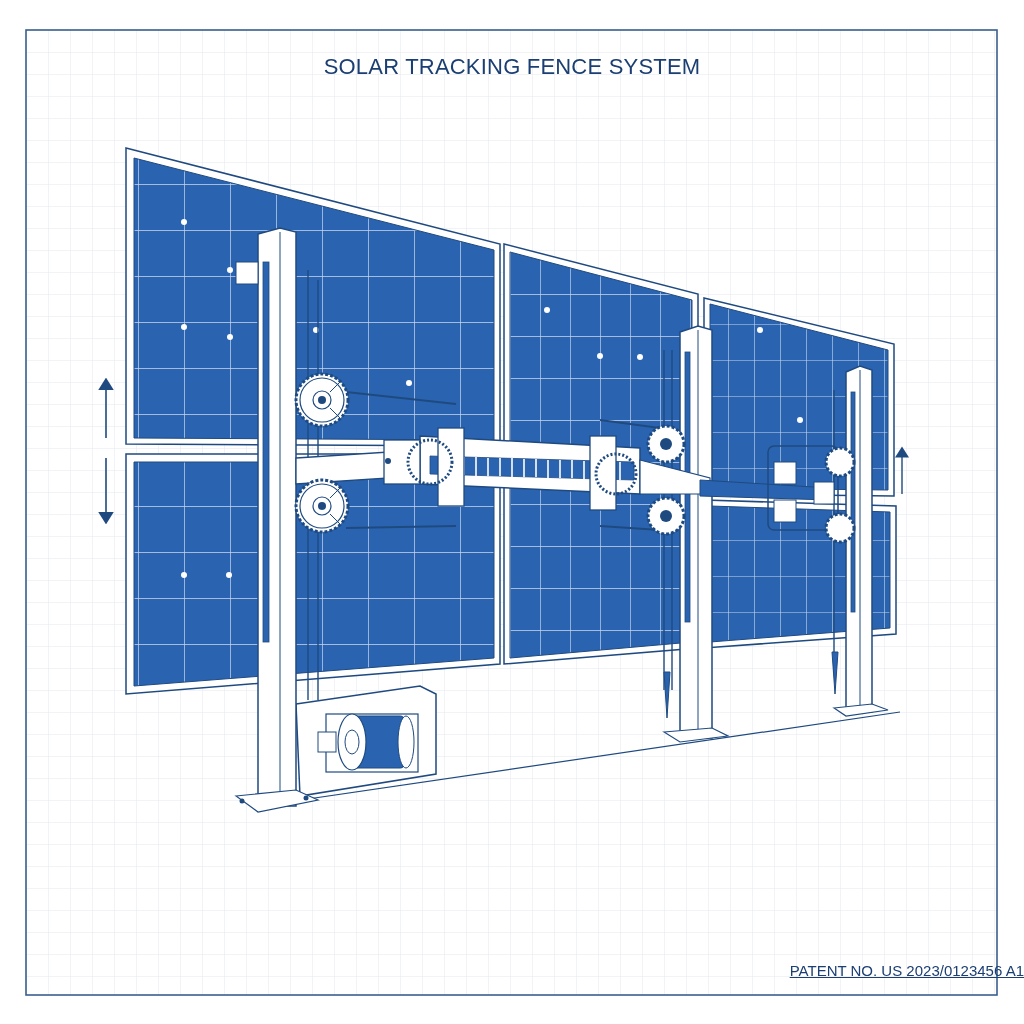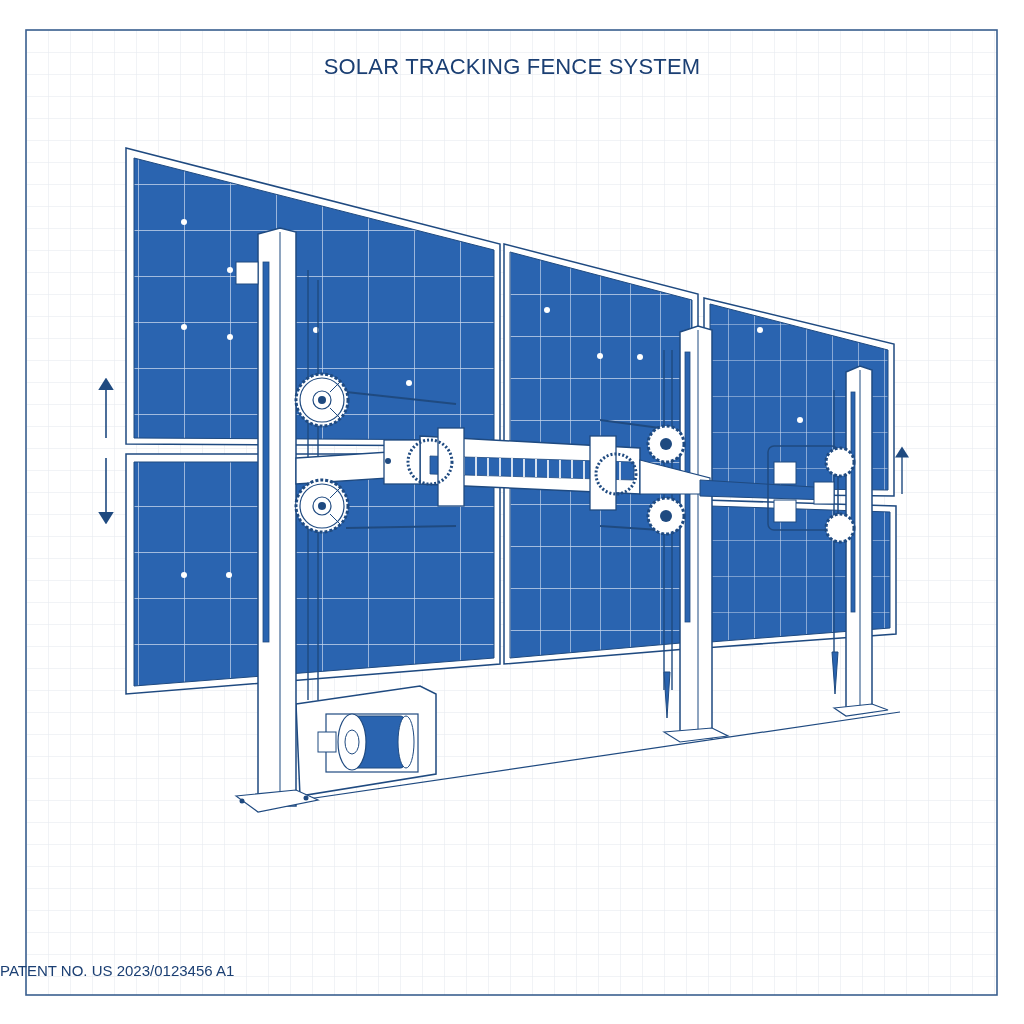--- a/index.html
+++ b/index.html
@@ -1,19 +1,19 @@
 <!DOCTYPE html>
 <html><head>
 <meta charset="utf-8">
 <style>
   html, body { margin:0; padding:0; background:#ffffff; }
   body { width:1024px; height:1024px; position:relative; overflow:hidden; font-family:"Liberation Sans", sans-serif; }
   #sheet { position:absolute; left:0; top:0; width:1024px; height:1008px; }
   .title { position:absolute; left:0; right:0; top:54px; text-align:center; font-size:22px; color:#1b3f73; letter-spacing:0.2px; }
-  .patent { position:absolute; left:0; right:0; top:962px; text-align:left; font-size:15px; color:#1b3f73; }
+  .patent { position:absolute; left:0; right:0; top:962px; text-align:right; font-size:15px; color:#1b3f73;text-decoration:underline; }
   svg { position:absolute; left:0; top:0; }
 </style>
 </head>
 <body>
 
 <div id="sheet">
   <svg width="1024" height="1024" viewBox="0 0 1024 1024">
     <defs>
       <pattern id="grid" width="22" height="22" patternUnits="userSpaceOnUse" x="26" y="30">
         <path d="M22 0 L0 0 0 22" fill="none" stroke="#e4e8ee" stroke-width="1"></path>

